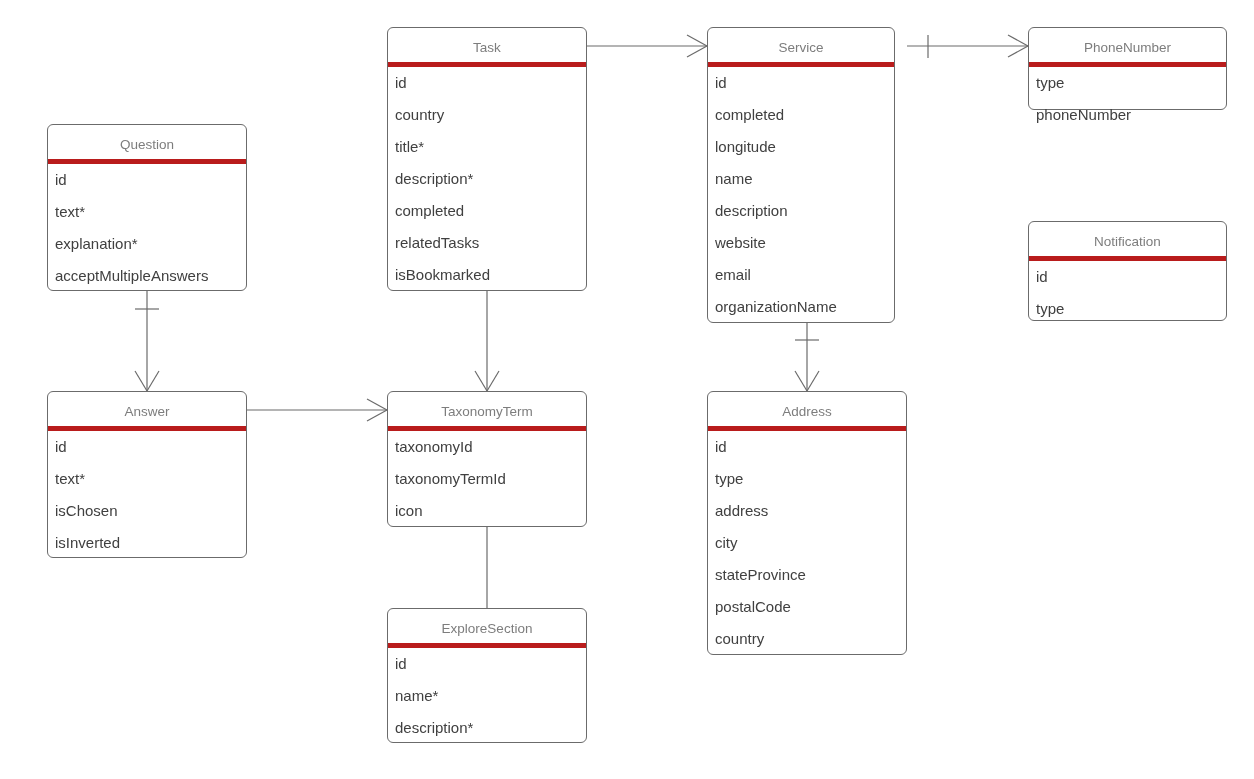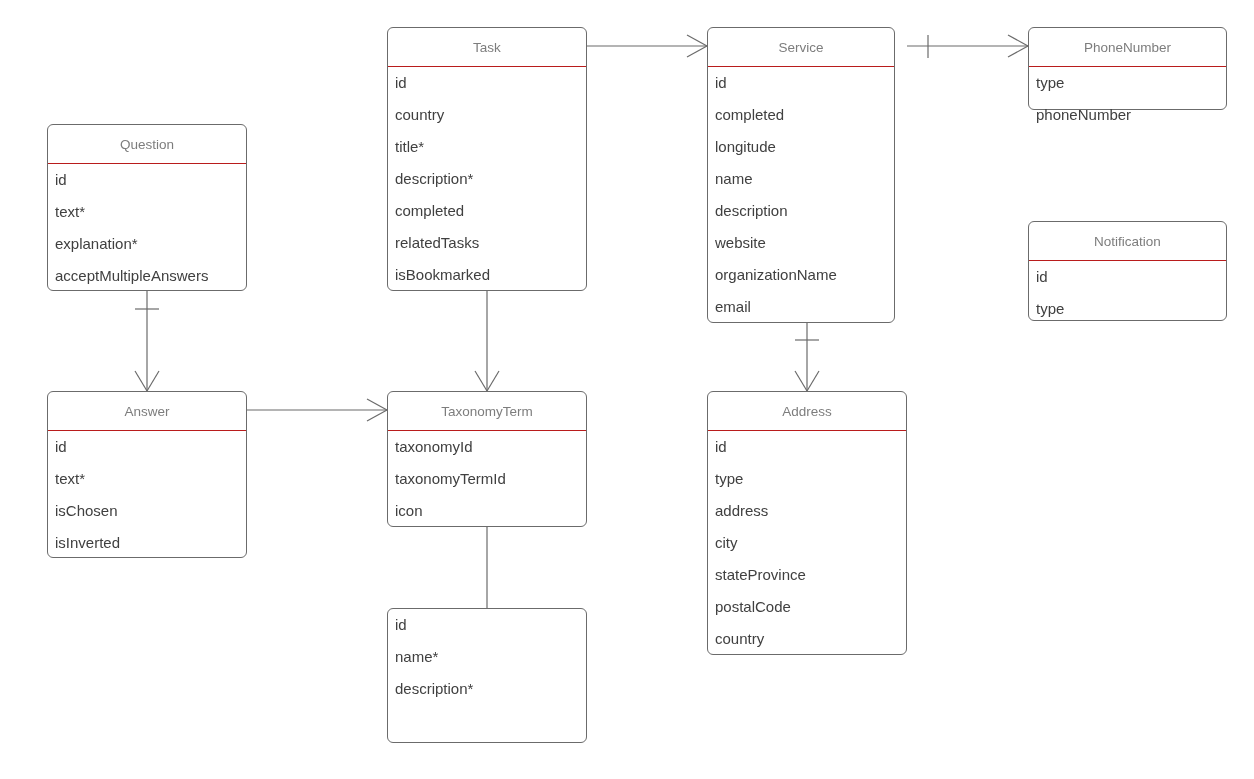--- a/index.html
+++ b/index.html
@@ -22,21 +22,21 @@
     border-radius: 6px;
     background: #ffffff;
     z-index: 2;
   }
   .entity-header {
     height: 39px;
     line-height: 39px;
     text-align: center;
     font-size: 13.5px;
     color: #7d7d7d;
-    border-bottom: 1px solid #b91c1c;
+    border-bottom: 5px solid #b91c1c;
     box-sizing: border-box;
     white-space: nowrap;
     overflow: hidden;
   }
   .entity-body {
     padding: 0;
   }
   .attr {
     height: 32px;
     line-height: 32px;
@@ -150,22 +150,22 @@
 
   <div class="entity" style="left:707px; top:27px; width:188px; height:296px;">
     <div class="entity-header">Service</div>
     <div class="entity-body">
       <div class="attr">id</div>
       <div class="attr">completed</div>
       <div class="attr">longitude</div>
       <div class="attr">name</div>
       <div class="attr">description</div>
       <div class="attr">website</div>
+      <div class="attr">email</div>
       <div class="attr">organizationName</div>
-      <div class="attr">email</div>
     </div>
   </div>
 
   <div class="entity" style="left:1028px; top:27px; width:199px; height:83px;">
     <div class="entity-header">PhoneNumber</div>
     <div class="entity-body">
       <div class="attr">type</div>
       <div class="attr">phoneNumber</div>
     </div>
   </div>
@@ -204,20 +204,21 @@
       <div class="attr">type</div>
       <div class="attr">address</div>
       <div class="attr">city</div>
       <div class="attr">stateProvince</div>
       <div class="attr">postalCode</div>
       <div class="attr">country</div>
     </div>
   </div>
 
   <div class="entity" style="left:387px; top:608px; width:200px; height:135px;">
+    <div class="entity-header">ExploreSection</div>
     <div class="entity-body">
       <div class="attr">id</div>
       <div class="attr">name*</div>
       <div class="attr">description*</div>
     </div>
   </div>
 
 </div>
 
 </body></html>

